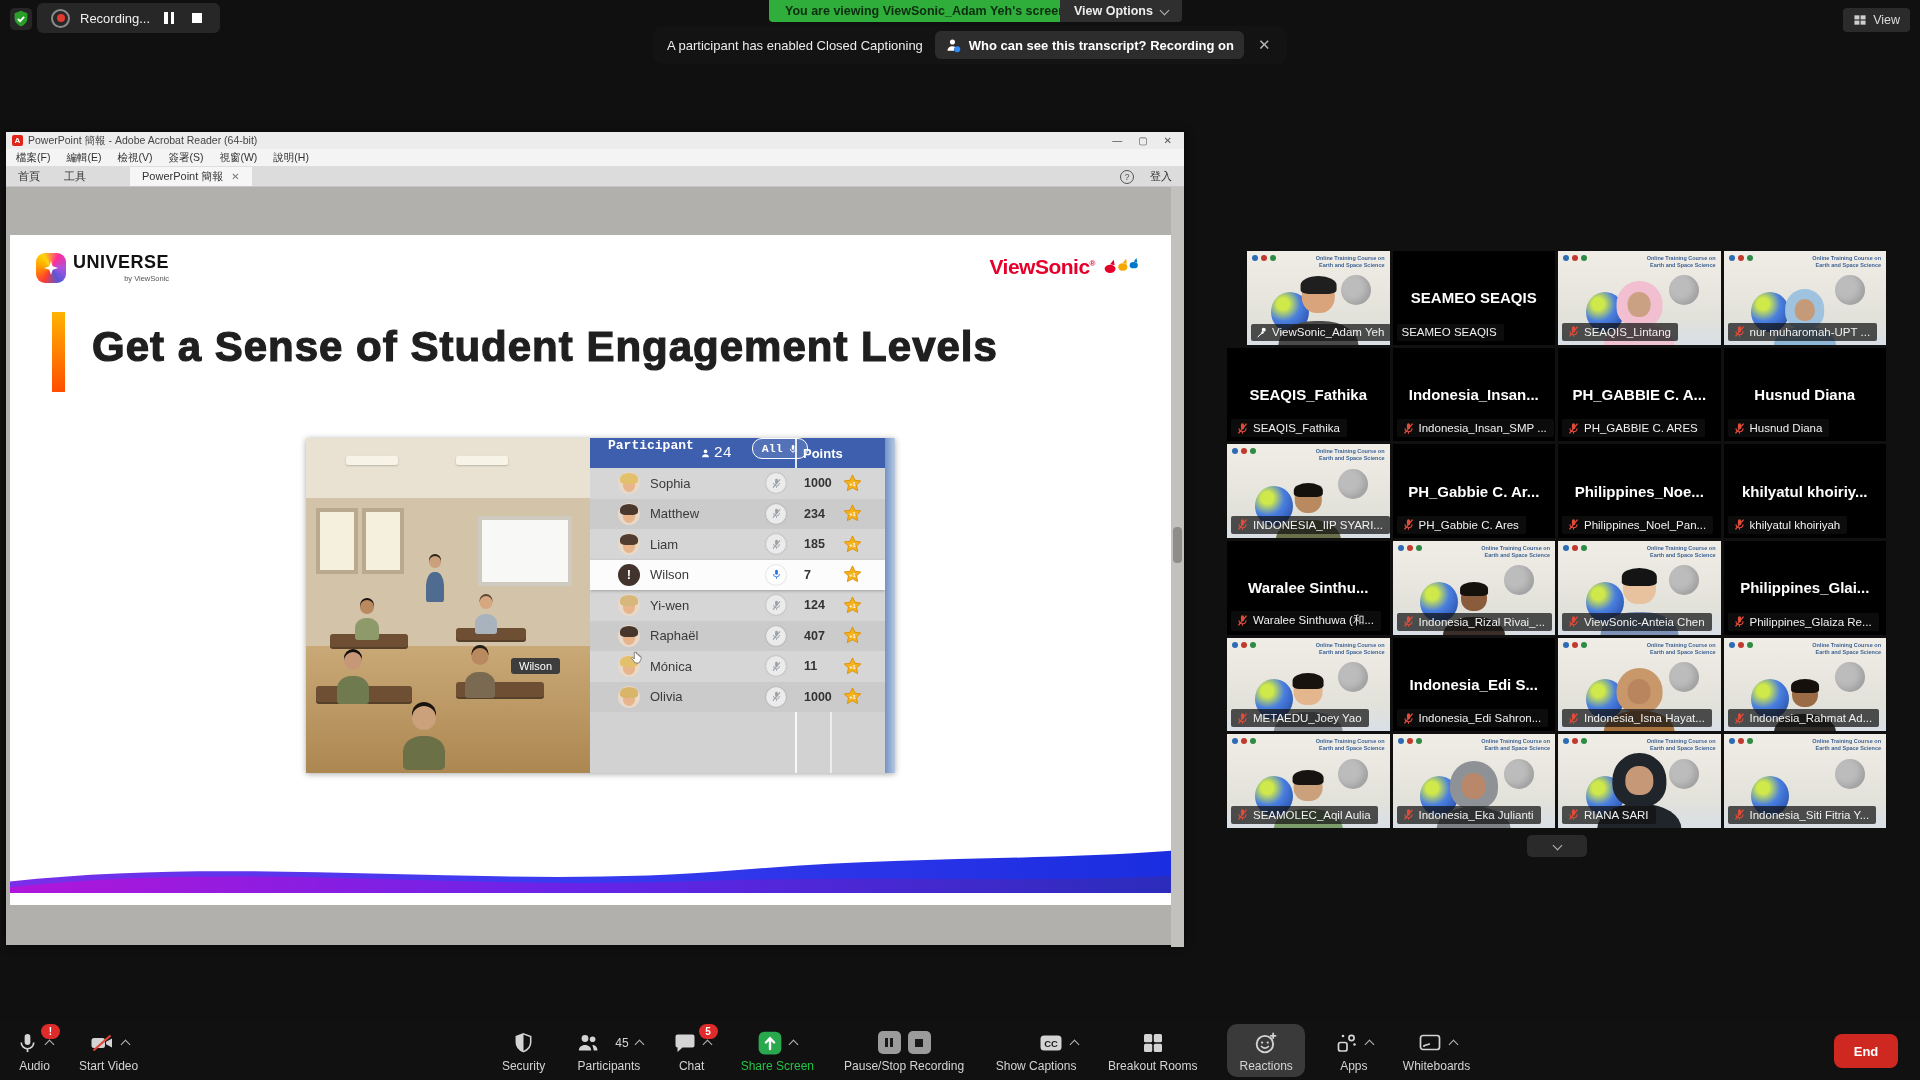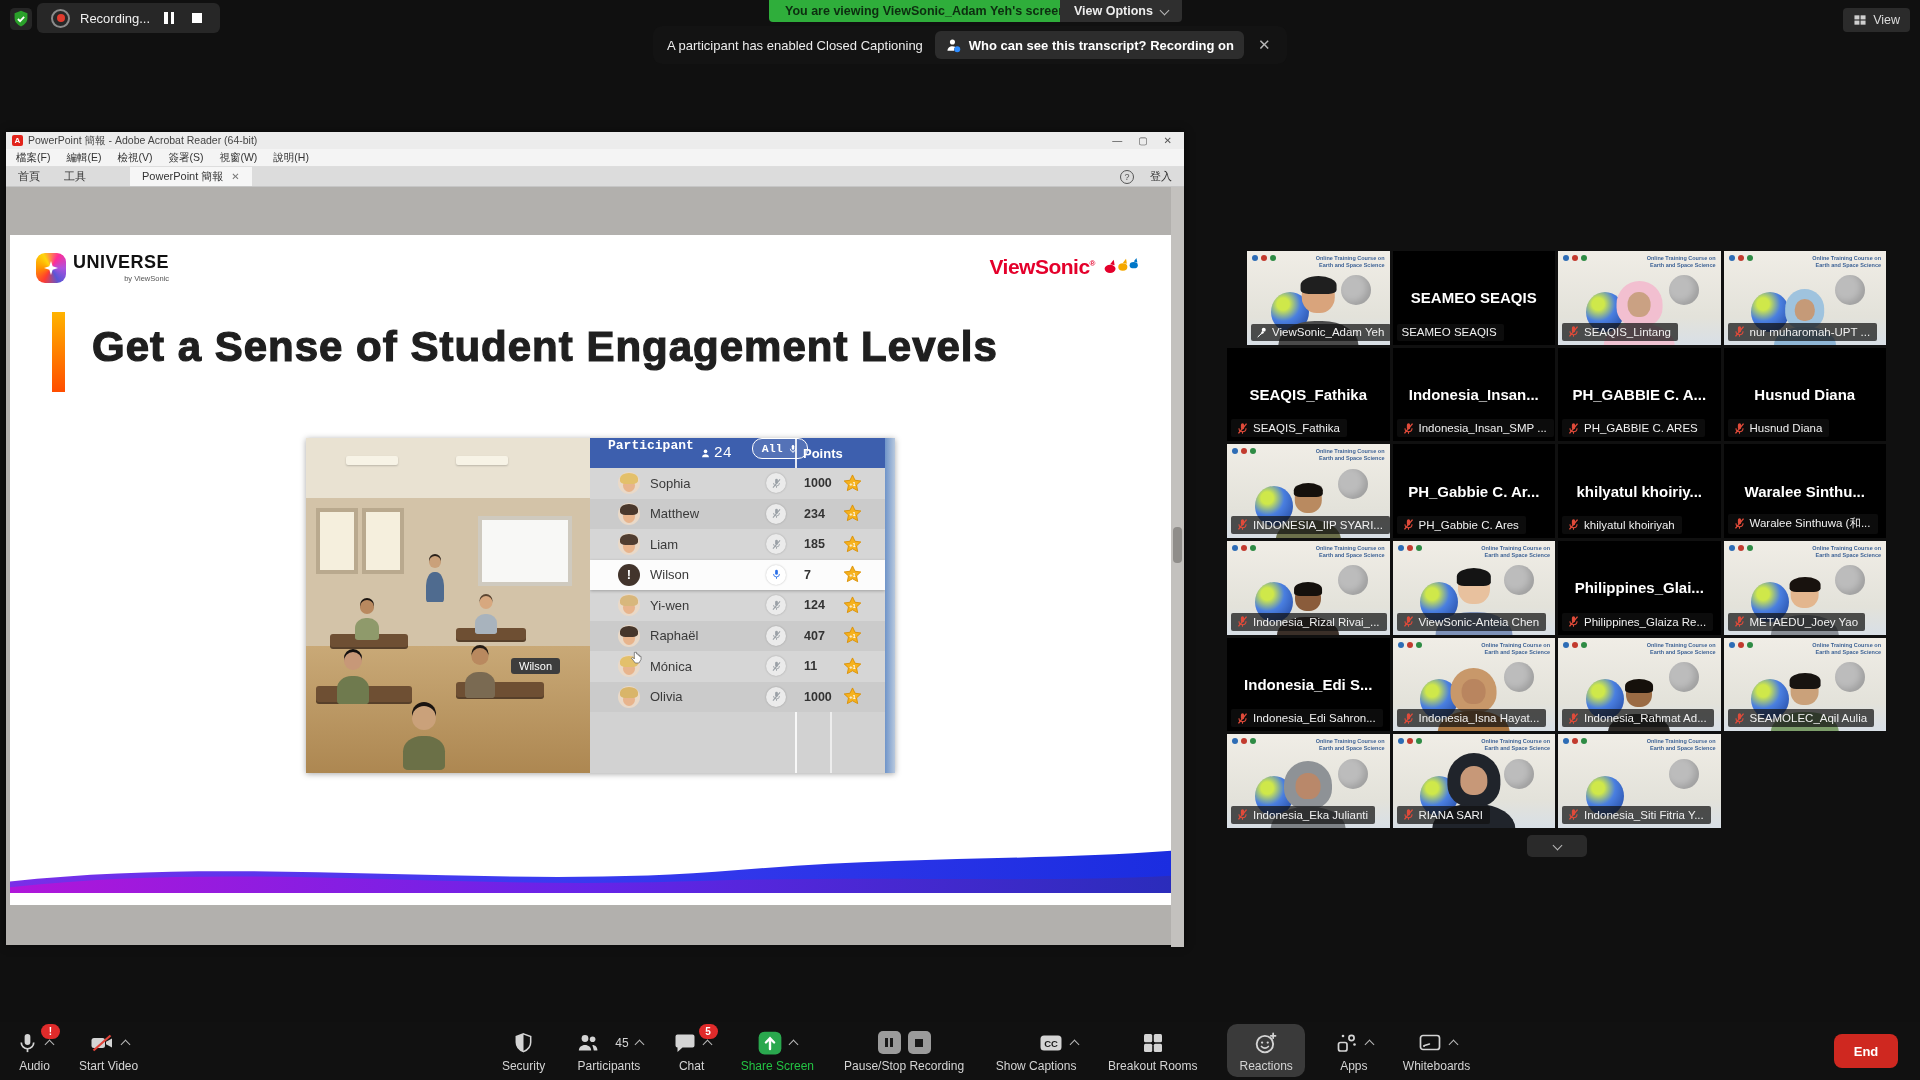--- a/index.html
+++ b/index.html
@@ -723,20 +723,34 @@
             <rect x="9" y="2.5" width="6" height="11" rx="3" fill="#e04b3a"></rect>
             <path d="M5.5 11.5a6.5 6.5 0 0 0 13 0" fill="none" stroke="#e04b3a" stroke-width="2"></path>
             <line x1="12" y1="17.5" x2="12" y2="21.5" stroke="#e04b3a" stroke-width="2"></line>
             <line x1="4.5" y1="21" x2="19.5" y2="3" stroke="#e04b3a" stroke-width="2.6"></line>
           </svg>
         </span>
         <span>PH_Gabbie C. Ares</span>
       </div>
     </div>
     <div class="tile">
+      <div class="tile-center">Philippines_Noe...</div>
+      <div class="tile-label">
+        <span class="lab-ic">
+          <svg viewBox="0 0 24 24" width="13" height="13">
+            <rect x="9" y="2.5" width="6" height="11" rx="3" fill="#e04b3a"></rect>
+            <path d="M5.5 11.5a6.5 6.5 0 0 0 13 0" fill="none" stroke="#e04b3a" stroke-width="2"></path>
+            <line x1="12" y1="17.5" x2="12" y2="21.5" stroke="#e04b3a" stroke-width="2"></line>
+            <line x1="4.5" y1="21" x2="19.5" y2="3" stroke="#e04b3a" stroke-width="2.6"></line>
+          </svg>
+        </span>
+        <span>Philippines_Noel_Pan...</span>
+      </div>
+    </div>
+    <div class="tile">
       <div class="tile-center">khilyatul khoiriy...</div>
       <div class="tile-label">
         <span class="lab-ic">
           <svg viewBox="0 0 24 24" width="13" height="13">
             <rect x="9" y="2.5" width="6" height="11" rx="3" fill="#e04b3a"></rect>
             <path d="M5.5 11.5a6.5 6.5 0 0 0 13 0" fill="none" stroke="#e04b3a" stroke-width="2"></path>
             <line x1="12" y1="17.5" x2="12" y2="21.5" stroke="#e04b3a" stroke-width="2"></line>
             <line x1="4.5" y1="21" x2="19.5" y2="3" stroke="#e04b3a" stroke-width="2.6"></line>
           </svg>
         </span>

